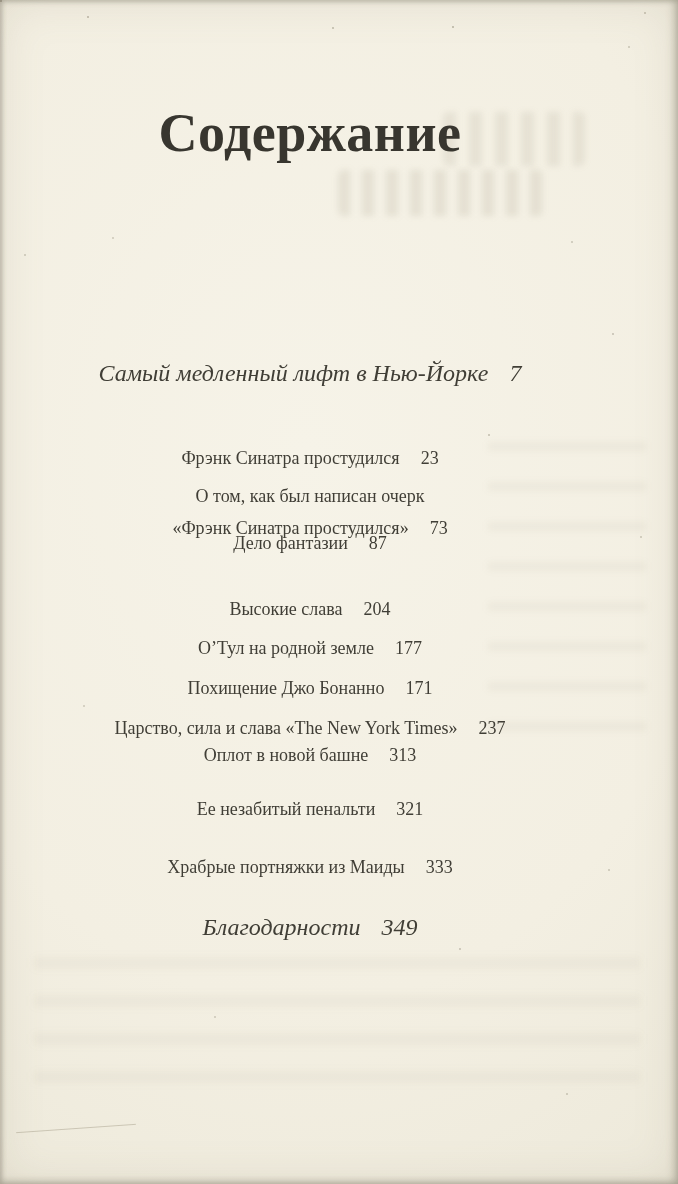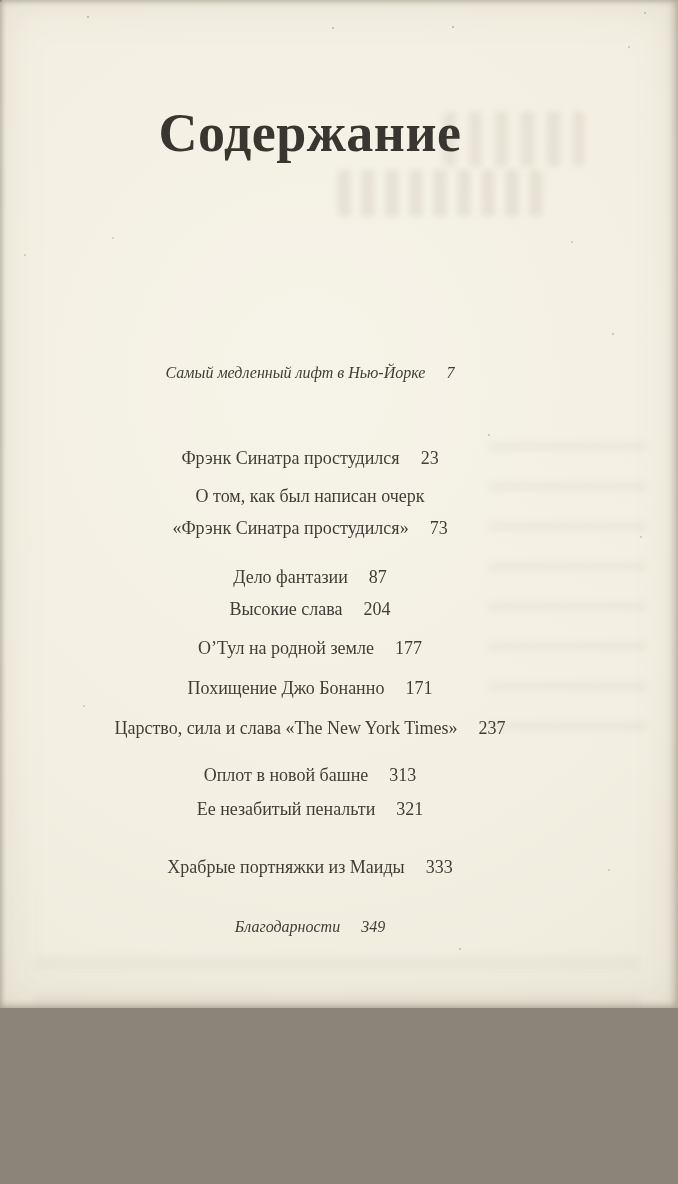--- a/index.html
+++ b/index.html
@@ -1,18 +1,18 @@
 <!DOCTYPE html>
 <html><head>
 <meta charset="utf-8">
 <style>
   html,body{margin:0;padding:0;background:#8a8578;}
   .page{
     position:relative;
-    width:678px;height:1008px;
+    width:678px;height:1184px;
     margin:0;
     overflow:hidden;
     font-family:"Liberation Serif","DejaVu Serif",serif;
     background:
       radial-gradient(ellipse 120% 90% at 45% 38%, #f6f3e8 0%, #f3efe2 52%, #ece8d9 88%, #e6e2d2 100%);
     box-shadow:
       inset 0 0 46px rgba(140,130,105,.16),
       inset -5px 0 7px rgba(115,110,95,.28),
       inset 3px 0 4px rgba(120,115,100,.22),
       inset 0 -4px 6px rgba(120,115,100,.22),
@@ -25,21 +25,21 @@
     font-size:54px;line-height:64px;font-weight:bold;
     letter-spacing:.5px;color:#38362f;
   }
   .row{
     position:absolute;left:0;width:620px;margin:0;
     text-align:center;
     font-size:18px;line-height:30px;
     color:#403e36;
     white-space:nowrap;
   }
-  .row.it{font-style:italic;font-size:16px;}
+  .row.it{font-style:italic;font-size:24px;}
   .pg{margin-left:21px;}
   
   .ghost{position:absolute;pointer-events:none;}
   .ghost-a{
     left:443px;top:112px;width:142px;height:54px;
     background:repeating-linear-gradient(90deg, rgba(128,118,92,.11) 0 13px, rgba(128,118,92,0) 13px 26px);
     filter:blur(3px);border-radius:6px;
   }
   .ghost-b{
     left:338px;top:170px;width:205px;height:46px;
@@ -101,31 +101,31 @@
 
   <div>
 
     <p class="row it" style="top:358px"><span>Самый медленный лифт в Нью-Йорке</span><span class="pg">7</span></p>
 
     <p class="row" style="top:443px"><span>Фрэнк Синатра простудился</span><span class="pg">23</span></p>
 
     <p class="row" style="top:481px"><span>О том, как был написан очерк</span></p>
     <p class="row" style="top:513px"><span>«Фрэнк Синатра простудился»</span><span class="pg">73</span></p>
 
-    <p class="row" style="top:562px"><span>Дело фантазии</span><span class="pg">87</span></p>
+    <p class="row" style="top:528px"><span>Дело фантазии</span><span class="pg">87</span></p>
 
     <p class="row" style="top:594px"><span>Высокие слава</span><span class="pg">204</span></p>
 
     <p class="row" style="top:633px"><span>О’Тул на родной земле</span><span class="pg">177</span></p>
 
     <p class="row" style="top:673px"><span>Похищение Джо Бонанно</span><span class="pg">171</span></p>
 
     <p class="row" style="top:713px"><span>Царство, сила и слава «The New York Times»</span><span class="pg">237</span></p>
 
-    <p class="row" style="top:760px"><span>Оплот в новой башне</span><span class="pg">313</span></p>
+    <p class="row" style="top:740px"><span>Оплот в новой башне</span><span class="pg">313</span></p>
 
     <p class="row" style="top:794px"><span>Ее незабитый пенальти</span><span class="pg">321</span></p>
 
     <p class="row" style="top:852px"><span>Храбрые портняжки из Маиды</span><span class="pg">333</span></p>
 
     <p class="row it" style="top:912px"><span>Благодарности</span><span class="pg">349</span></p>
 
   </div>
 </div>
 

